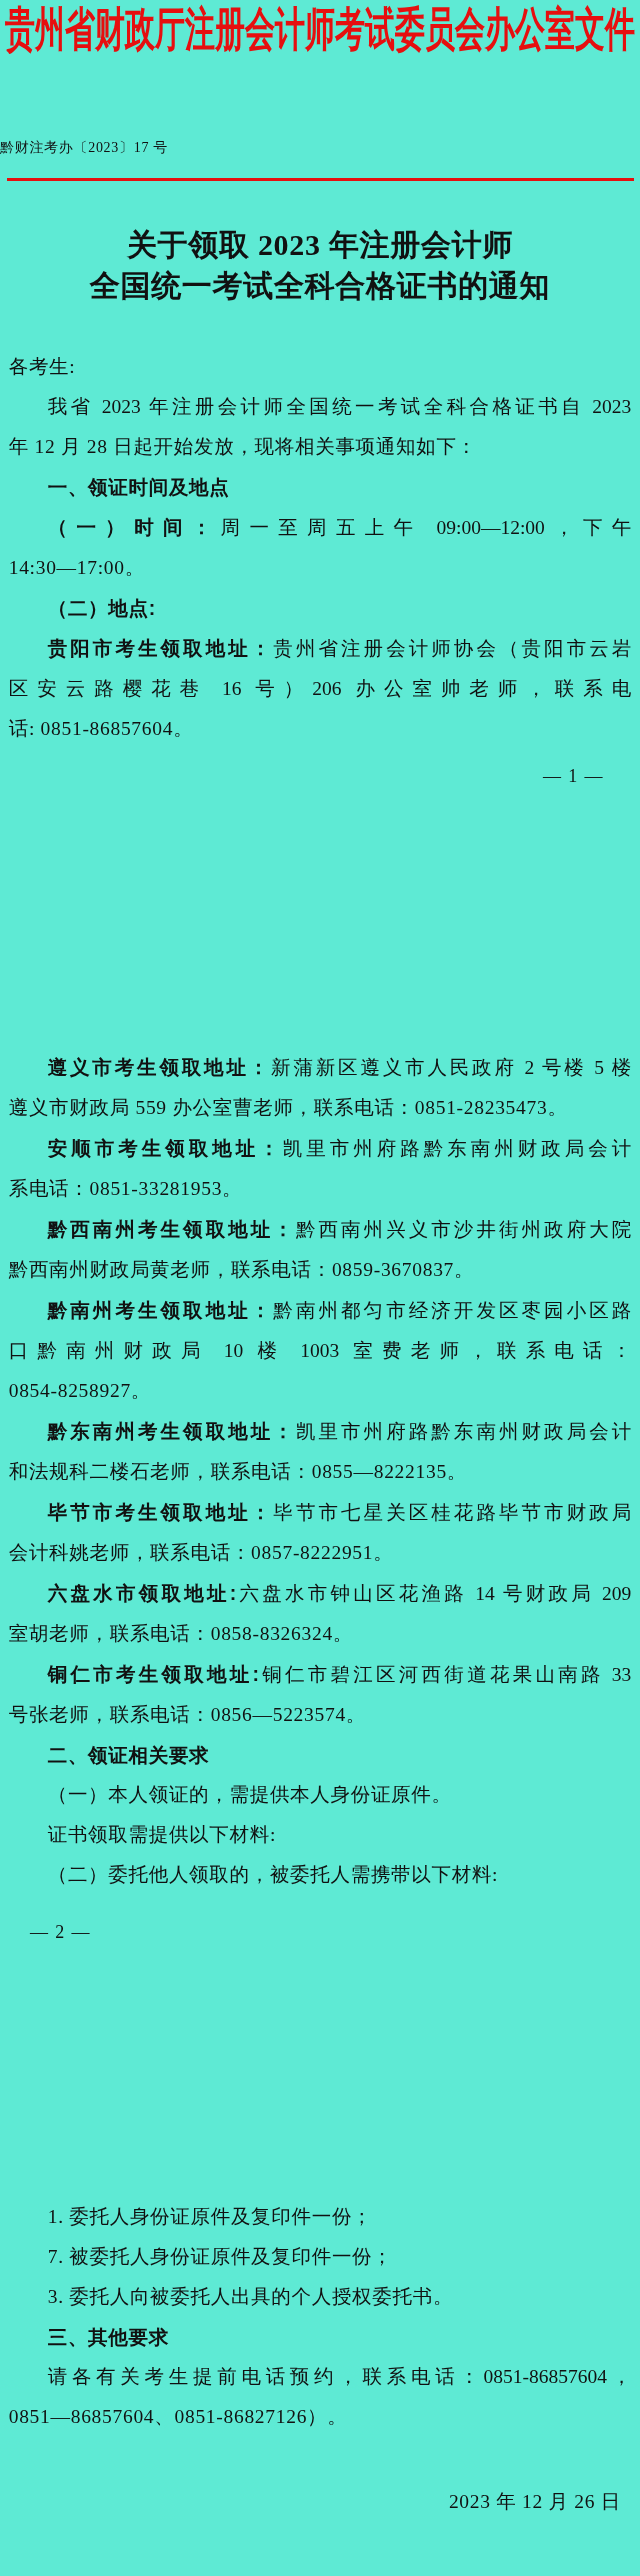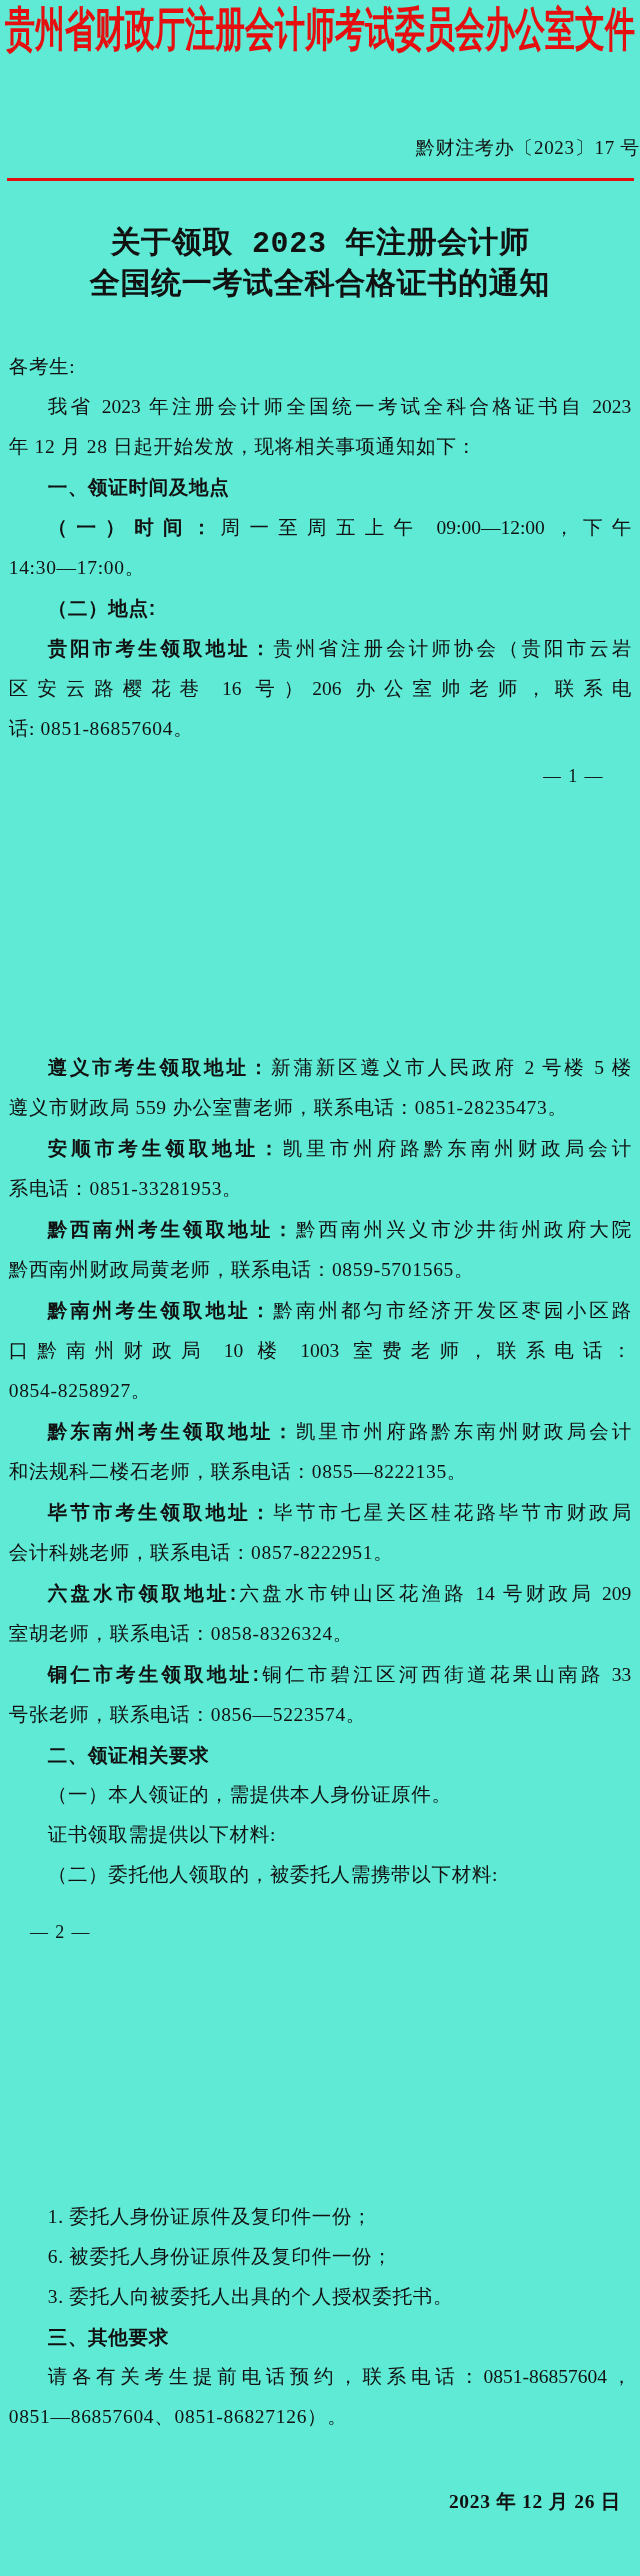--- a/index.html
+++ b/index.html
@@ -8,43 +8,43 @@
 
   
   .banner { margin-top: 5.8px; height: 30px; text-align: center; white-space: nowrap; }
   .banner > span {
     display: inline-block;
     font-size: 30px; line-height: 30px; font-weight: 700;
     letter-spacing: 0px;
     transform: scaleY(1.55); transform-origin: top center;
   }
 
-  .doc-number { margin-top: 101px; text-align: right; font-size: 19px; line-height: 22px; letter-spacing: 0.7px; }
+  .doc-number { margin-top: 101px; text-align: left; font-size: 14px; line-height: 22px; letter-spacing: 0.7px; }
 
   .red-line { margin: 19px 6.5px 0 6.5px; height: 2.9px; }
 
-  .doc-title { margin-top: 43px; text-align: center; font-weight: 700; font-size: 30px; line-height: 41px; letter-spacing: 0.7px; font-family: Liberation Mono, monospace; }
+  .doc-title { margin-top: 43px; text-align: center; font-weight: 700; font-size: 30px; line-height: 41px; letter-spacing: 0.7px; }
 
   
   .body-block { margin-top: 0; }
   .first-block { margin-top: 41px; }
   .ln { font-size: 19.5px; line-height: 40px; padding: 0 8.7px; letter-spacing: 0.7px; white-space: nowrap; }
   .jf { white-space: normal; text-align: justify; text-align-last: justify; text-justify: inter-character; letter-spacing: 0; }
   .ind { text-indent: 39px; }
   .lbl { font-weight: 700; font-family: "Liberation Sans", "DejaVu Sans", sans-serif; }
   .hd  { font-weight: 700; font-family: "Liberation Sans", "DejaVu Sans", sans-serif; }
 
   .page-num { font-size: 18px; line-height: 23px; letter-spacing: 1.4px; }
   .pn-right { margin-top: 16px; text-align: right; padding-right: 36px; }
   .pn-left  { margin-top: 26px; text-align: left; padding-left: 30px; }
 
   .gap1 { height: 259px; }
   .gap2 { height: 253px; }
 
-  .date-line { margin-top: 45px; font-size: 19.5px; line-height: 40px; letter-spacing: 0.7px; text-align: right; padding-right: 19px; font-weight: bold; }
+  .date-line { margin-top: 45px; font-size: 19.5px; line-height: 40px; letter-spacing: 0.7px; text-align: right; padding-right: 19px; }
 </style>
 </head>
 <body>
 
 <div class="doc">
 
   <div class="banner">
     <span class="red-text" style="color: rgb(230, 15, 15);">贵州省财政厅注册会计师考试委员会办公室文件</span>
   </div>
 
@@ -75,21 +75,21 @@
   <div class="gap1"></div>
 
   <div class="body-block">
     <div class="ln jf ind"><span class="lbl">遵义市考生领取地址：</span><span>新蒲新区遵义市人民政府 2 号楼 5 楼</span></div>
     <div class="ln">遵义市财政局 559 办公室曹老师，联系电话：0851-28235473。</div>
 
     <div class="ln jf ind"><span class="lbl">安顺市考生领取地址：</span><span>凯里市州府路黔东南州财政局会计</span></div>
     <div class="ln">系电话：0851-33281953。</div>
 
     <div class="ln jf ind"><span class="lbl">黔西南州考生领取地址：</span><span>黔西南州兴义市沙井街州政府大院</span></div>
-    <div class="ln">黔西南州财政局黄老师，联系电话：0859-5701565。</div>
+    <div class="ln">黔西南州财政局黄老师，联系电话：0859-3670837。</div>
 
     <div class="ln jf ind"><span class="lbl">黔南州考生领取地址：</span><span>黔南州都匀市经济开发区枣园小区路</span></div>
     <div class="ln jf">口黔南州财政局 10 楼 1003 室费老师，联系电话：</div>
     <div class="ln">0854-8258927。</div>
 
     <div class="ln jf ind"><span class="lbl">黔东南州考生领取地址：</span><span>凯里市州府路黔东南州财政局会计</span></div>
     <div class="ln">和法规科二楼石老师，联系电话：0855—8222135。</div>
 
     <div class="ln jf ind"><span class="lbl">毕节市考生领取地址：</span><span>毕节市七星关区桂花路毕节市财政局</span></div>
     <div class="ln">会计科姚老师，联系电话：0857-8222951。</div>
@@ -105,21 +105,21 @@
     <div class="ln ind">证书领取需提供以下材料:</div>
     <div class="ln ind">（二）委托他人领取的，被委托人需携带以下材料:</div>
   </div>
 
   <div class="page-num pn-left">— 2 —</div>
 
   <div class="gap2"></div>
 
   <div class="body-block">
     <div class="ln ind">1. 委托人身份证原件及复印件一份；</div>
-    <div class="ln ind">6. 被委托人身份证原件及复印件一份；</div>
+    <div class="ln ind">7. 被委托人身份证原件及复印件一份；</div>
     <div class="ln ind">3. 委托人向被委托人出具的个人授权委托书。</div>
     <div class="ln hd ind">三、其他要求</div>
     <div class="ln jf ind">请各有关考生提前电话预约，联系电话：0851-86857604，</div>
     <div class="ln">0851—86857604、0851-86827126）。</div>
   </div>
 
   <div class="date-line">2023 年 12 月 26 日</div>
 
 </div>
 

